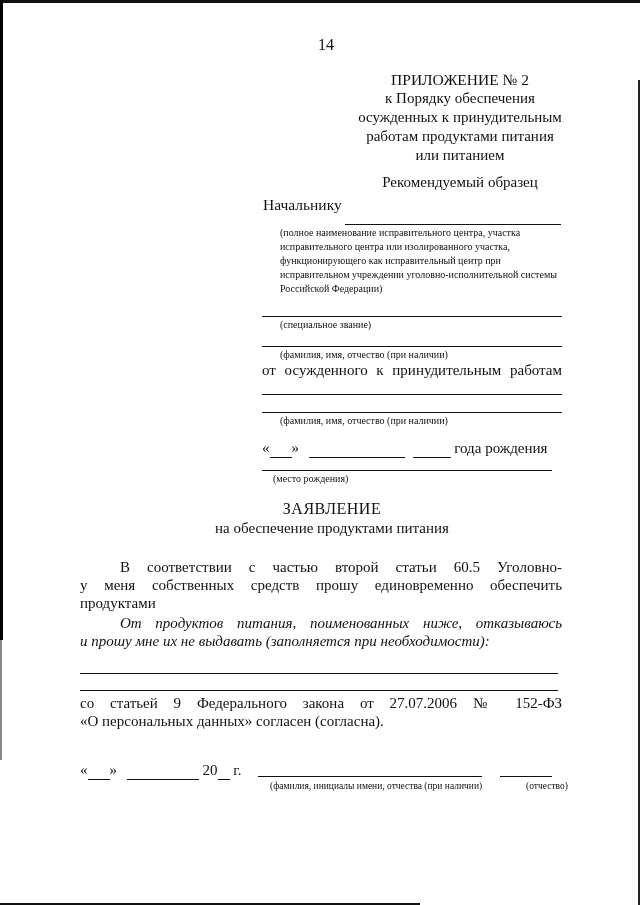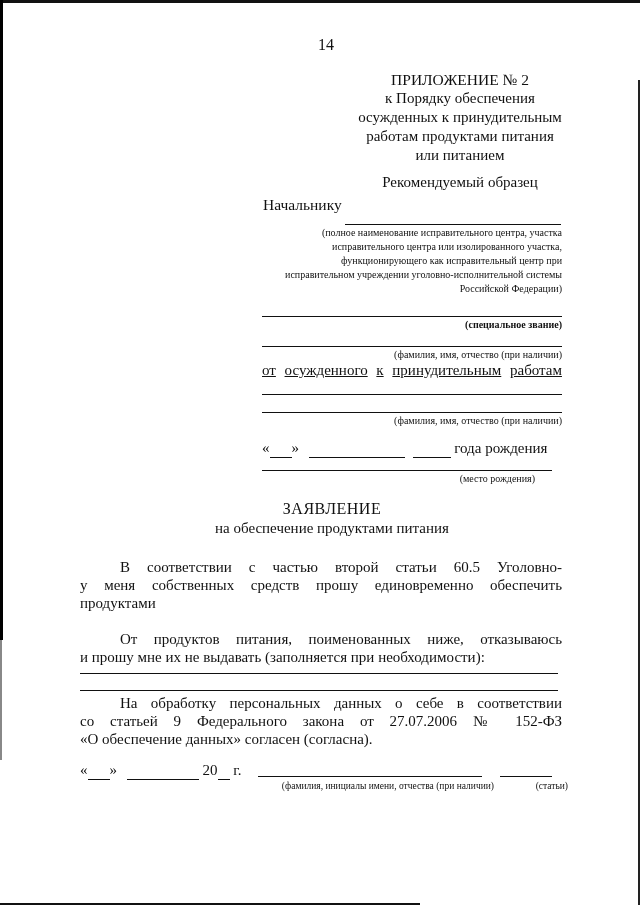--- a/index.html
+++ b/index.html
@@ -13,33 +13,33 @@
     .edge-bottom { position: absolute; left: 0; bottom: 0; width: 420px; height: 2px; background: #111; }
     .edge-right { position: absolute; right: 0; top: 80px; width: 2px; height: 825px; background: #222; }
 
     .abs { position: absolute; }
     .pagenum { left: 318px; top: 36px; font-size: 16px; text-align: right; }
     .appendix { left: 330px; top: 70px; width: 260px; text-align: center; font-size: 15px; line-height: 19px; }
     .appendix .title { font-size: 15.5px; }
     .sample { left: 330px; top: 174px; width: 260px; text-align: center; font-size: 15px; }
 
     .line { position: absolute; height: 1px; background: #111; }
-    .caption { position: absolute; text-align: right; font-size: 10px; line-height: 14px; }
+    .caption { position: absolute; text-align: left; font-size: 10px; line-height: 14px; margin-left: 18px; }
 
     .to-label { left: 263px; top: 196px; font-size: 15.5px; }
-    .from-row { left: 262px; top: 362px; width: 300px; font-size: 15px; display: flex; justify-content: space-between; text-decoration: underline; }
+    .from-row { left: 262px; top: 362px; width: 300px; font-size: 15px; display: flex; justify-content: space-between; }
     .birth-row { left: 262px; top: 440px; width: 300px; font-size: 15px; }
 
     .heading { left: 12px; width: 640px; text-align: center; }
     .h1 { top: 500px; font-size: 16px; letter-spacing: 0.5px; }
     .h2 { top: 520px; font-size: 15px; }
 
     .para { left: 80px; width: 482px; font-size: 15px; line-height: 18px; text-align: justify; }
     .p1 { top: 558px; }
-    .p2 { top: 630px; }
+    .p2 { top: 614px; font-style: italic; }
     .p3 { top: 694px; }
     .last-line { text-align-last: left; }
     .justify-last { text-align-last: justify; }
 
     .date-row { left: 80px; top: 762px; font-size: 15px; }
   </style>
 </head>
 <body>
 
 <div class="edge-top"></div>
@@ -63,21 +63,21 @@
 <div class="line" style="left:345px; top:224px; width:216px;"></div>
 <div class="caption" style="left:262px; top:226px; width:300px;">
   <div>(полное наименование исправительного центра, участка</div>
   <div>исправительного центра или изолированного участка,</div>
   <div>функционирующего как исправительный центр при</div>
   <div>исправительном учреждении уголовно-исполнительной системы</div>
   <div>Российской Федерации)</div>
 </div>
 
 <div class="line" style="left:262px; top:316px; width:300px;"></div>
-<div class="caption" style="left:262px; top:318px; width:300px;font-weight:bold;">(специальное звание)</div>
+<div class="caption" style="left:262px; top:318px; width:300px;">(специальное звание)</div>
 
 <div class="line" style="left:262px; top:346px; width:300px;"></div>
 <div class="caption" style="left:262px; top:348px; width:300px;">(фамилия, имя, отчество (при наличии)</div>
 
 <div class="abs from-row">
   <span>от</span>
   <span>осужденного</span>
   <span>к</span>
   <span>принудительным</span>
   <span>работам</span>
@@ -86,45 +86,44 @@
 <div class="line" style="left:262px; top:412px; width:300px;"></div>
 <div class="caption" style="left:262px; top:414px; width:300px;">(фамилия, имя, отчество (при наличии)</div>
 
 <div class="abs birth-row">
   <span>«</span><span style="display:inline-block; width:22px; border-bottom:1px solid #111;">&nbsp;</span><span>»</span>
   <span style="display:inline-block; width:96px; border-bottom:1px solid #111; margin-left:6px;">&nbsp;</span>
   <span style="display:inline-block; width:38px; border-bottom:1px solid #111; margin-left:4px;">&nbsp;</span>
   <span>года рождения</span>
 </div>
 <div class="line" style="left:262px; top:470px; width:290px;"></div>
-<div class="caption" style="left:245px; top:472px; width:290px;">(место рождения)</div>
+<div class="caption" style="left:255px; top:472px; width:290px;">(место рождения)</div>
 
 <div class="abs heading h1">ЗАЯВЛЕНИЕ</div>
 <div class="abs heading h2">на обеспечение продуктами питания</div>
 
 <div class="abs para p1">
   <div class="justify-last" style="text-indent:40px;">В соответствии с частью второй статьи 60.5 Уголовно-</div>
   <div class="justify-last">у меня собственных средств прошу единовременно обеспечить продуктами</div>
 </div>
 
 <div class="abs para p2">
   <div class="justify-last" style="text-indent:40px;">От продуктов питания, поименованных ниже, отказываюсь</div>
   <div class="last-line">и прошу мне их не выдавать (заполняется при необходимости):</div>
 </div>
 <div class="line" style="left:80px; top:673px; width:478px;"></div>
 <div class="line" style="left:80px; top:690px; width:478px;"></div>
 
 <div class="abs para p3">
-  <div class="justify-last" style="text-indent:40px;">На обработку персональных данных о себе в соответствии</div>
   <div class="justify-last">со статьей 9 Федерального закона от 27.07.2006 № 152-ФЗ</div>
-  <div class="last-line">«О обеспечение данных» согласен (согласна).</div>
+  <div class="last-line">«О персональных данных» согласен (согласна).</div>
 </div>
 
 <div class="abs date-row">
   <span>«</span><span style="display:inline-block; width:22px; border-bottom:1px solid #111;">&nbsp;</span><span>»</span>
   <span style="display:inline-block; width:72px; border-bottom:1px solid #111; margin-left:6px;">&nbsp;</span>
   <span>20</span><span style="display:inline-block; width:12px; border-bottom:1px solid #111;">&nbsp;</span>
   <span>г.</span>
 </div>
 <div class="line" style="left:258px; top:776px; width:224px;"></div>
 <div class="line" style="left:500px; top:776px; width:52px;"></div>
 <div class="caption" style="left:252px; top:779px; width:242px; font-size:9.5px;">(фамилия, инициалы имени, отчества (при наличии)</div>
-<div class="caption" style="left:508px; top:779px; width:60px; font-size:9.5px;">(статьи)</div>
+<div class="caption" style="left:508px; top:779px; width:60px; font-size:9.5px;">(отчество)</div>
 
 </body></html>

